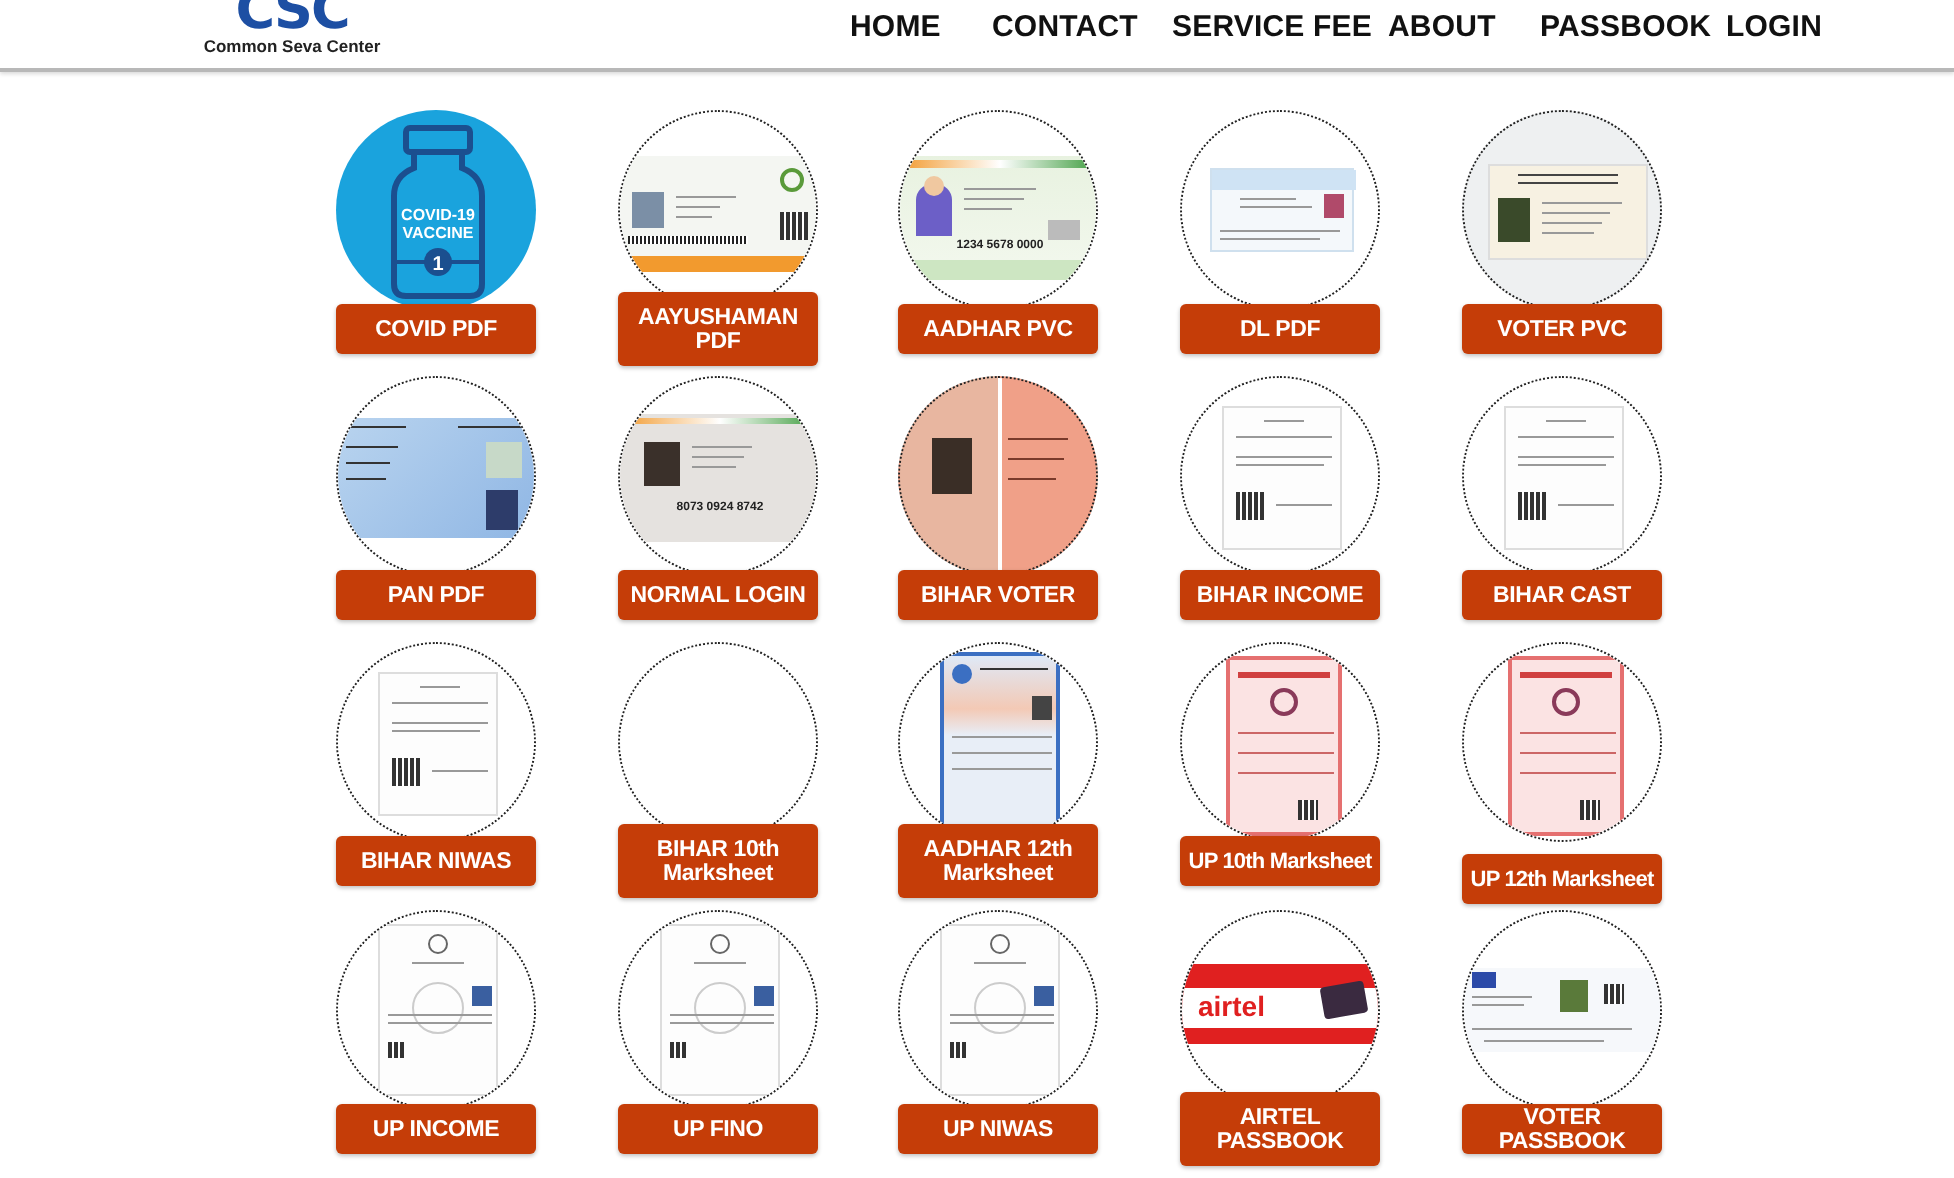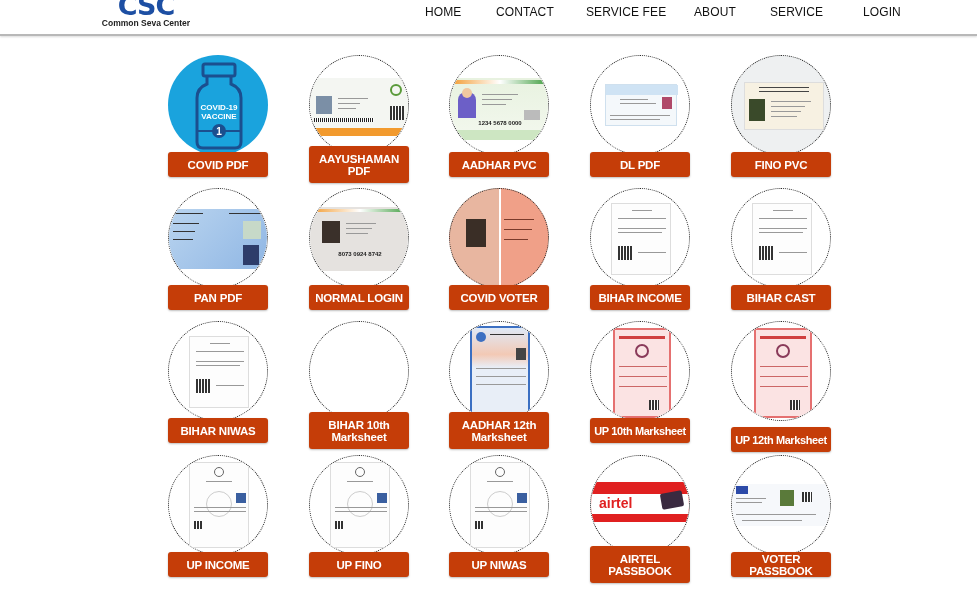--- a/index.html
+++ b/index.html
@@ -2,21 +2,21 @@
 <html><head>
 <meta charset="utf-8">
 <style>
   * { box-sizing: border-box; margin: 0; padding: 0; }
   html, body { width: 977px; height: 589px; overflow: hidden; background: #fff; font-family: "Liberation Sans", sans-serif; }
   .header { position: absolute; left: 0; top: 0; width: 977px; height: 36px; background: #fff; border-bottom: 2px solid #b8b8b8; box-shadow: 0 1px 2px rgba(0,0,0,0.15); }
   .logo { position: absolute; left: 100px; top: -8px; width: 92px; text-align: center; }
   .logo-mark { font-family: "DejaVu Sans", sans-serif; font-weight: bold; font-size: 27px; color: #1d4fa3; letter-spacing: -1px; line-height: 28px; }
   .logo-sub { font-size: 8.5px; color: #222; font-weight: bold; line-height: 9px; margin-top: -1px; white-space: nowrap; }
   .nav { position: absolute; top: 5px; left: 0; height: 14px; }
-  .nav a { position: absolute; top: 0; font-size: 12px; font-weight: normal; color: #111; text-decoration: none; white-space: nowrap; letter-spacing: 0.1px; }
+  .nav a { position: absolute; top: 0; font-size: 15px; font-weight: bold; color: #111; text-decoration: none; white-space: nowrap; letter-spacing: 0.1px; }
   .grid { position: absolute; left: 0; top: 0; }
   .card { position: absolute; width: 101px; }
   .circle { position: absolute; left: 0; top: 0; width: 100px; height: 100px; border-radius: 50%; border: 1px dotted #222; overflow: hidden; background: #fff; }
   .btn { position: absolute; left: 0; width: 100px; background: #c53d08; color: #fff; font-weight: bold; font-size: 11.5px; text-align: center; border-radius: 3px; line-height: 12px; display: flex; align-items: center; justify-content: center; box-shadow: 0 1px 2px rgba(0,0,0,0.25); letter-spacing: -0.2px; }
   .btn.one { height: 25px; }
   .btn.two { height: 37px; padding-top: 1px; }
   .btn.small { font-size: 11px; letter-spacing: -0.4px; }
   
   .th { position: absolute; }
   .doc { position: absolute; left: 20px; top: 14px; width: 60px; height: 72px; background: #fdfdfd; border: 1px solid #ddd; }
@@ -29,21 +29,21 @@
 <div class="header">
   <div class="logo">
     <div class="logo-mark">CSC</div>
     <div class="logo-sub">Common Seva Center</div>
   </div>
   <nav class="nav">
     <a style="left:425px">HOME</a>
     <a style="left:496px">CONTACT</a>
     <a style="left:586px">SERVICE FEE</a>
     <a style="left:694px">ABOUT</a>
-    <a style="left:770px">SERVICE</a>
+    <a style="left:770px">PASSBOOK</a>
     <a style="left:863px">LOGIN</a>
   </nav>
 </div>
 
 <div class="grid">
 
   <div class="card" style="left:168px;top:55px">
     <div class="circle" style="background:#1aa3dd;border-color:#1aa3dd">
       <svg width="100" height="100" viewBox="0 0 100 100">
         <rect x="34" y="8" width="32" height="12" rx="2" fill="none" stroke="#1b4f8f" stroke-width="3"></rect>
@@ -110,21 +110,21 @@
       <div class="th" style="left:12px;top:26px;width:80px;height:48px;background:#f7f1e2;border:1px solid #ddd">
         <div class="line" style="left:14px;top:4px;width:50px;background:#444"></div>
         <div class="line" style="left:14px;top:8px;width:50px;background:#444"></div>
         <div style="position:absolute;left:4px;top:16px;width:16px;height:22px;background:#3a4a2a"></div>
         <div class="line" style="left:26px;top:18px;width:40px"></div>
         <div class="line" style="left:26px;top:23px;width:34px"></div>
         <div class="line" style="left:26px;top:28px;width:30px"></div>
         <div class="line" style="left:26px;top:33px;width:26px"></div>
       </div>
     </div>
-    <div class="btn one" style="top:97px">FINO PVC</div>
+    <div class="btn one" style="top:97px">VOTER PVC</div>
   </div>
 
   <div class="card" style="left:168px;top:188px">
     <div class="circle">
       <div class="th" style="left:0;top:20px;width:100px;height:60px;background:linear-gradient(135deg,#b9d4ef,#8fb6e4)">
         <div class="line" style="left:4px;top:4px;width:30px;background:#333"></div>
         <div class="line" style="left:60px;top:4px;width:34px;background:#333"></div>
         <div class="line" style="left:4px;top:14px;width:26px;background:#333"></div>
         <div class="line" style="left:4px;top:22px;width:22px;background:#333"></div>
         <div class="line" style="left:4px;top:30px;width:20px;background:#333"></div>
@@ -150,21 +150,21 @@
   </div>
 
   <div class="card" style="left:449px;top:188px">
     <div class="circle" style="background:linear-gradient(90deg,#e8b6a0 0 50%,#f0a088 50%)">
       <div class="th" style="left:16px;top:30px;width:20px;height:28px;background:#3a2e26"></div>
       <div class="line" style="left:54px;top:30px;width:30px;background:#7a3a2a"></div>
       <div class="line" style="left:54px;top:40px;width:28px;background:#7a3a2a"></div>
       <div class="line" style="left:54px;top:50px;width:24px;background:#7a3a2a"></div>
       <div style="position:absolute;left:49px;top:0;width:2px;height:100px;background:#fff"></div>
     </div>
-    <div class="btn one" style="top:97px">COVID VOTER</div>
+    <div class="btn one" style="top:97px">BIHAR VOTER</div>
   </div>
 
   <div class="card" style="left:590px;top:188px">
     <div class="circle">
       <div class="doc">
         <div class="line" style="left:20px;top:6px;width:20px"></div>
         <div class="line" style="left:6px;top:14px;width:48px"></div>
         <div class="line" style="left:6px;top:24px;width:48px"></div>
         <div class="line" style="left:6px;top:28px;width:44px"></div>
         <div class="qr" style="left:6px;top:42px"></div>

